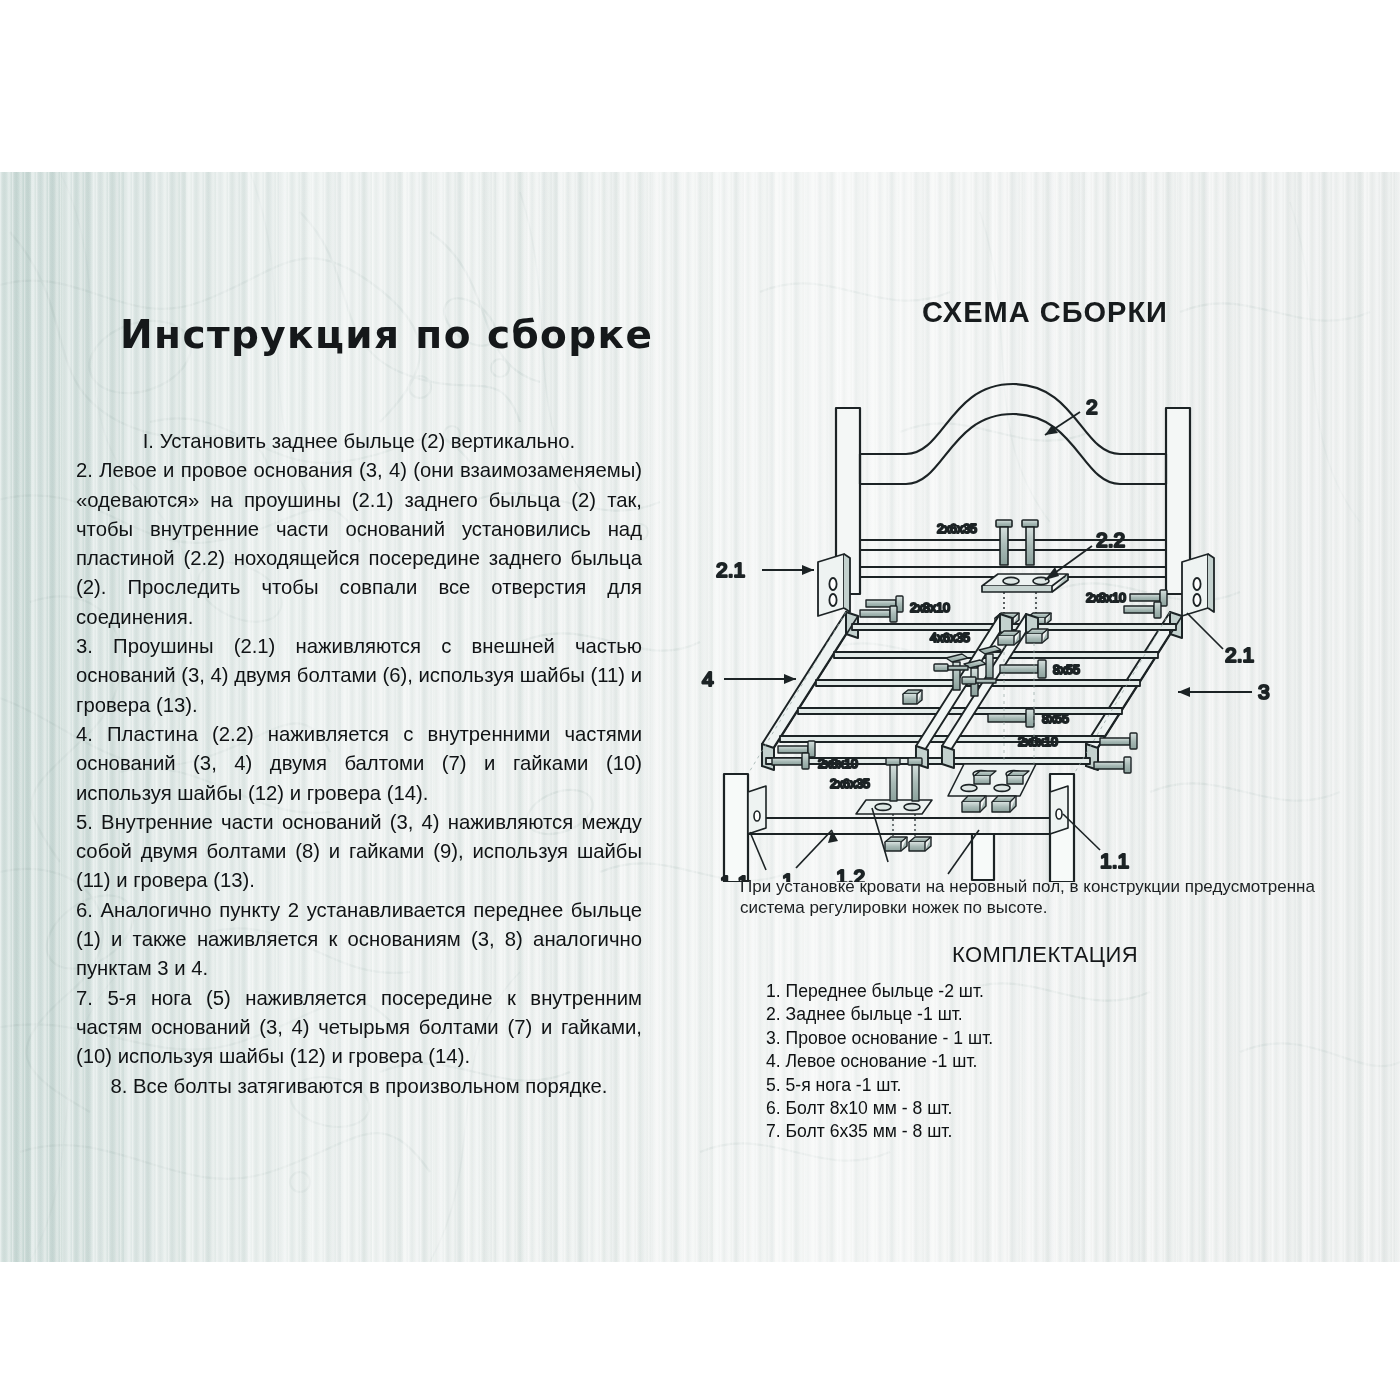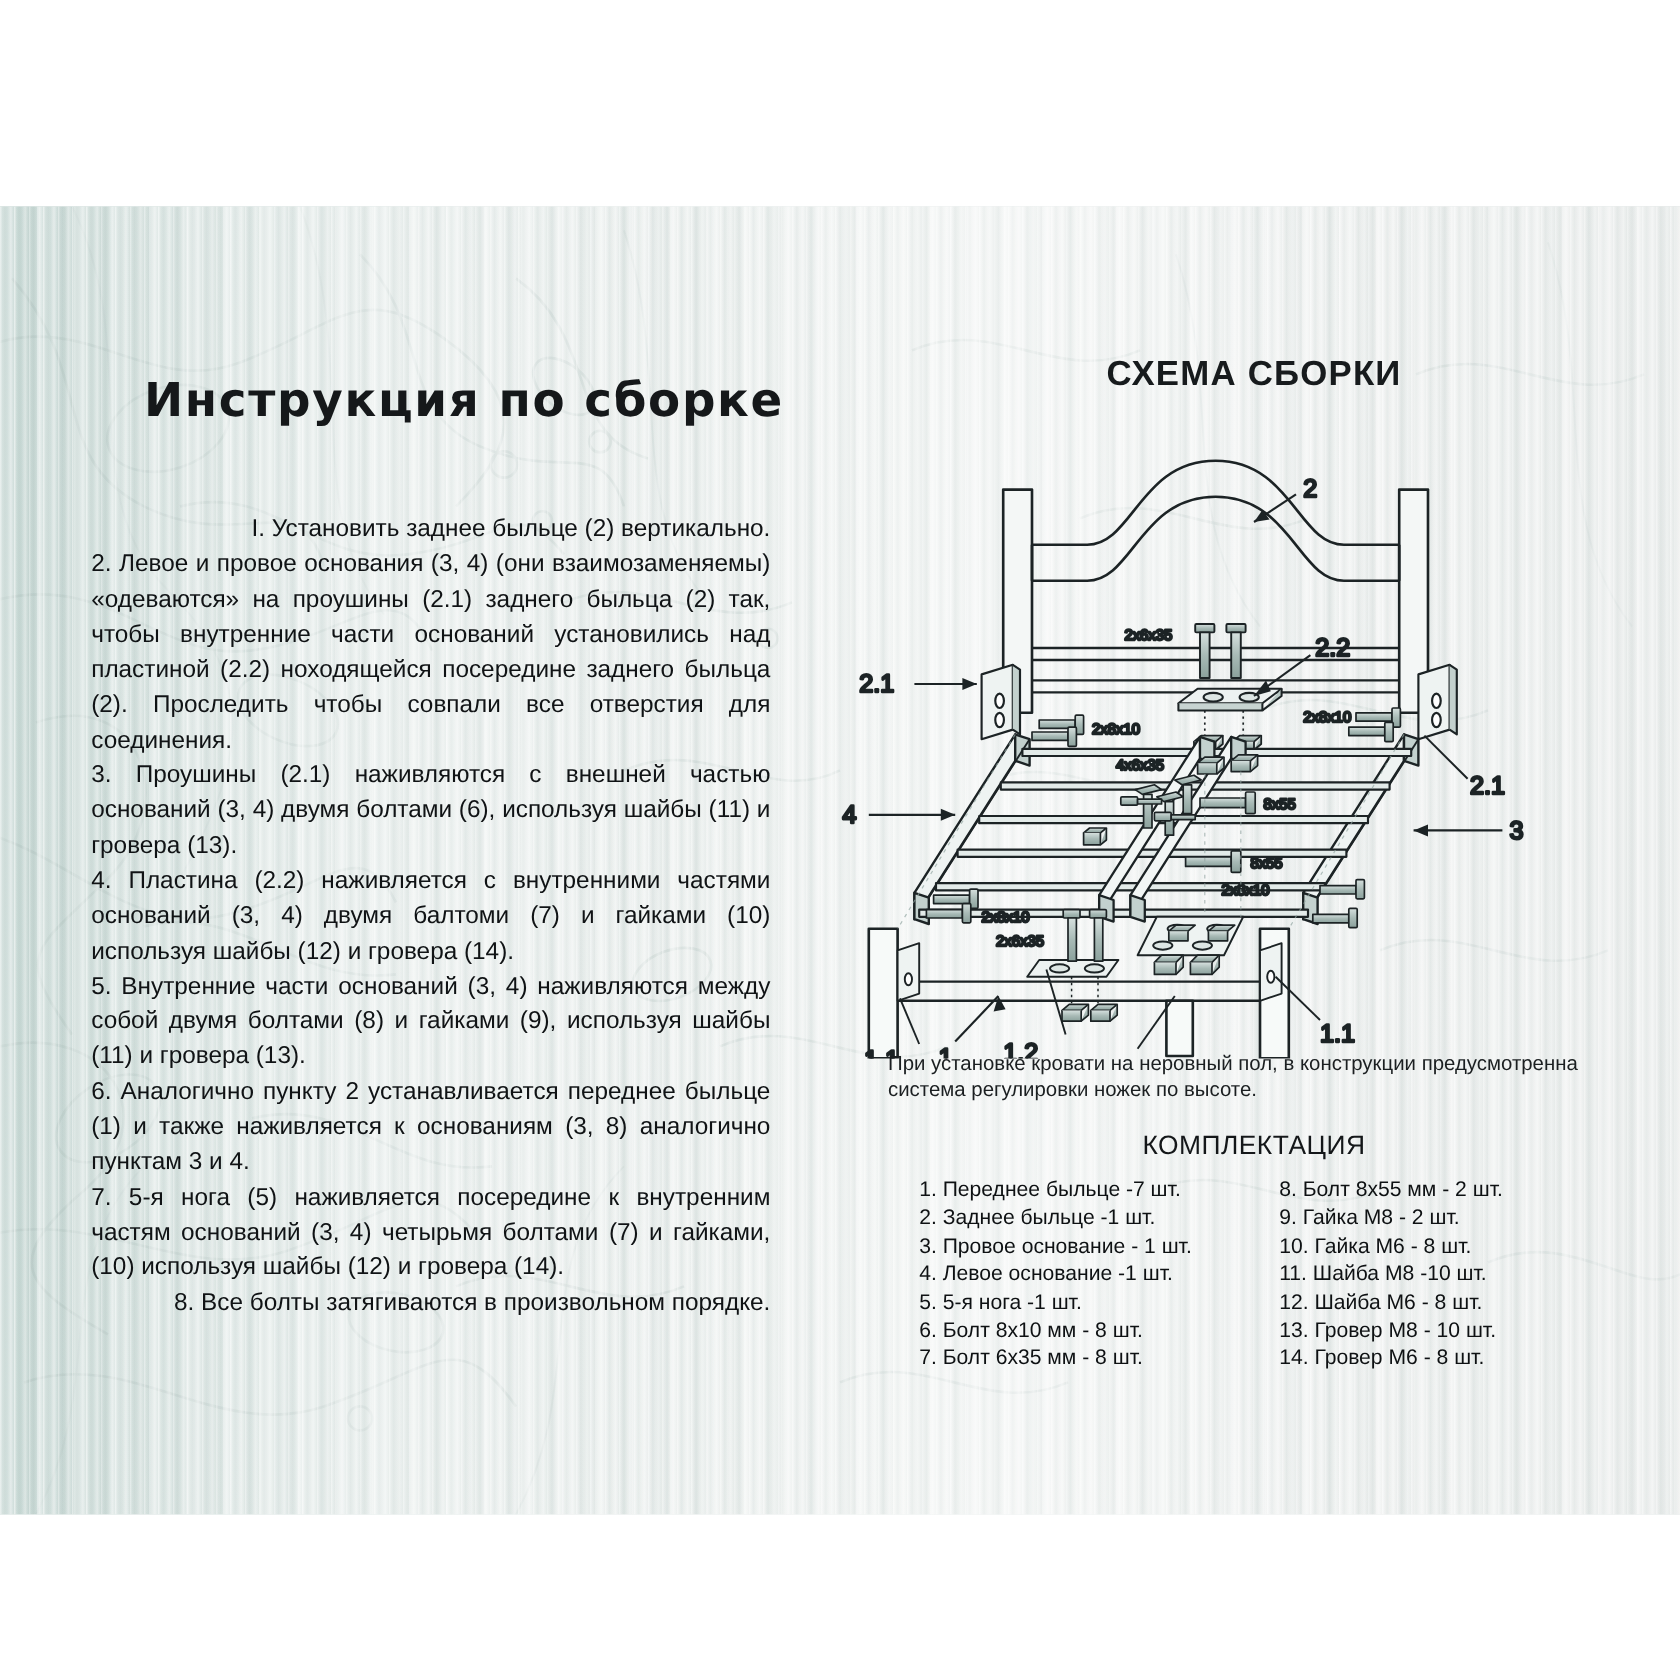--- a/index.html
+++ b/index.html
@@ -66,21 +66,21 @@
     font-family:"DejaVu Sans", sans-serif;
     white-space:nowrap;
   }
   #instructions{
     position:absolute;left:76px;top:255px;width:566px;
     font-family:"Liberation Sans", sans-serif;
     font-size:20.3px;line-height:29.3px;color:#101315;
     text-align:justify;
   }
   #instructions p{margin:0;}
-  #instructions p.nojust{text-align:right;}
+  #instructions p.nojust{text-align:center;}
 
   
   #right-col{position:absolute;left:690px;top:0;width:710px;height:1090px;}
   #scheme-title{
     position:absolute;left:0;top:100px;width:710px;text-align:center;
     font-size:29px;font-weight:bold;color:#171b1d;letter-spacing:1px;
     font-family:"Liberation Sans", sans-serif;
     margin-top:24px;
   }
   #diagram{position:absolute;left:10px;top:150px;width:700px;height:560px;}
@@ -464,32 +464,23 @@
 
     <div id="note">
       <div>При установке кровати на неровный пол, в конструкции предусмотренна</div>
       <div>система регулировки ножек по высоте.</div>
     </div>
 
     <div id="kit-title">КОМПЛЕКТАЦИЯ</div>
 
     <div id="kit">
       <div class="kit-col c1">
-        <div>1. Переднее быльце -7 шт.</div>
+        <div>1. Переднее быльце -2 шт.</div>
         <div>2. Заднее быльце -1 шт.</div>
         <div>3. Провое основание - 1 шт.</div>
         <div>4. Левое основание -1 шт.</div>
         <div>5. 5-я нога -1 шт.</div>
         <div>6. Болт 8х10 мм - 8 шт.</div>
         <div>7. Болт 6х35 мм - 8 шт.</div>
       </div>
-      <div class="kit-col c2">
-        <div>8. Болт 8х55 мм - 2 шт.</div>
-        <div>9. Гайка М8 - 2 шт.</div>
-        <div>10. Гайка М6 - 8 шт.</div>
-        <div>11. Шайба М8 -10 шт.</div>
-        <div>12. Шайба М6 - 8 шт.</div>
-        <div>13. Гровер М8 - 10 шт.</div>
-        <div>14. Гровер М6 - 8 шт.</div>
-      </div>
     </div>
   </div>
 </div>
 
 </body></html>

